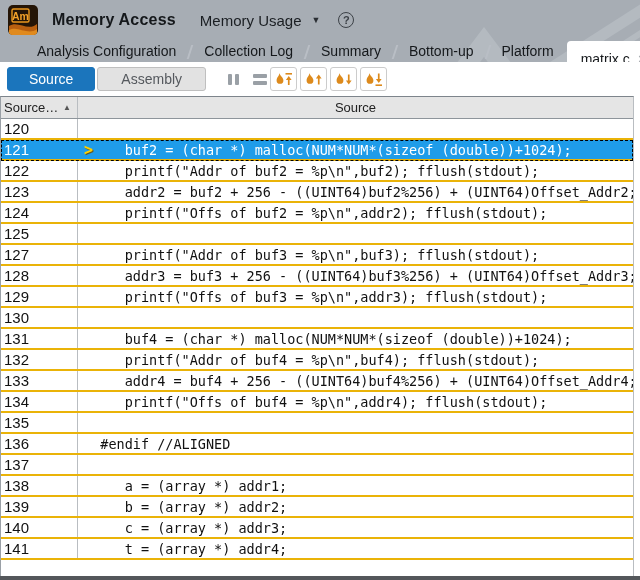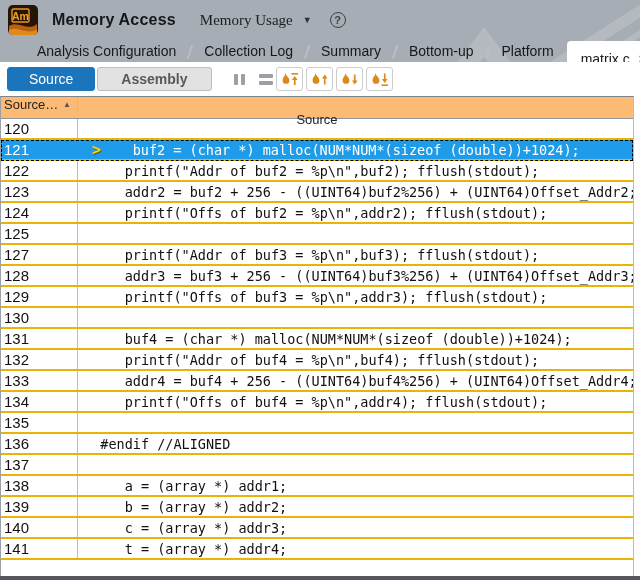--- a/index.html
+++ b/index.html
@@ -6,60 +6,60 @@
   html,body { width:640px; height:580px; overflow:hidden; }
   body { font-family:"Liberation Sans", sans-serif; background:#fff; }
   .app { position:relative; width:640px; height:580px; background:#fff; overflow:hidden; }
 
   
   .topband { position:relative; width:640px; height:62px; background:#a7adb4; overflow:hidden; }
   .watermark { position:absolute; top:0; left:0; pointer-events:none; }
   .hdr { position:relative; height:40px; display:flex; align-items:center; padding-left:8px; z-index:2; }
   .logo { width:30px; height:30px; flex:0 0 30px; }
   .app-title { font-size:16px; font-weight:bold; color:#15181b; margin-left:14px; letter-spacing:.2px; }
-  .viewpoint { display:flex; align-items:center; margin-left:24px; cursor:pointer;font-family:Liberation Serif, serif; }
+  .viewpoint { display:flex; align-items:center; margin-left:24px; cursor:pointer; }
   .viewpoint .vp-label { font-size:15px; color:#1a1e22; }
   .viewpoint .caret { font-size:9px; color:#2a2e33; margin-left:10px; }
   .help { width:16px; height:16px; margin-left:18px; border:1px solid #3c4147; border-radius:50%;
           color:#3c4147; font-size:11px; font-weight:bold; display:flex; align-items:center; justify-content:center; cursor:pointer; }
 
   .tabs { position:absolute; left:16px; bottom:0; height:22px; display:flex; align-items:flex-end; padding-left:8px; z-index:2; }
   .tab { height:22px; line-height:22px; padding:0 13px; font-size:14px; color:#15181b; cursor:pointer; white-space:nowrap; }
   .tab-sep { width:2px; height:14px; margin-bottom:3px; background:#b9bec5; transform:skewX(-18deg); }
   .tab.active { background:#fff; border-radius:4px 4px 0 0; height:21px; line-height:21px; display:flex; align-items:center; padding:15px 10px 0 14px; }
   .tab .close { color:#a2a6ab; font-weight:bold; font-size:11px; margin-left:8px; cursor:pointer; }
 
   
   .toolbar { height:34px; background:#fff; display:flex; align-items:center; padding-left:7px; }
   .btn { height:24px; border-radius:3px; font-size:14px; font-family:"Liberation Sans",sans-serif; cursor:pointer; }
   .btn.primary { background:#1b75bc; color:#fff; border:1px solid #1b75bc; padding:0 21px; }
-  .btn.plain { background:#e2e2e2; color:#55595e; border:1px solid #bfbfbf; padding:0 23px; margin-left:2px;font-weight:bold; }
+  .btn.plain { background:#e2e2e2; color:#55595e; border:1px solid #bfbfbf; padding:0 23px; margin-left:2px; }
   .ico { display:inline-flex; align-items:center; cursor:pointer; }
   .pause { margin-left:22px; gap:3px; }
   .pause i { display:block; width:4px; height:11px; background:#9aa0a6; border-radius:1px; }
   .hbars { margin-left:14px; flex-direction:column; display:inline-flex; gap:3px; }
   .hbars i { display:block; width:14px; height:4px; background:#9aa0a6; border-radius:1px; }
   .iconbtn { width:27px; height:24px; background:#fff; border:1px solid #ccc; border-radius:3px;
              display:flex; align-items:center; justify-content:center; cursor:pointer; margin-left:3px; }
   .iconbtn:first-of-type { margin-left:26px; }
 
   
   .grid { position:relative; width:634px; height:484px; border-top:1px solid #7d848b; border-left:1px solid #9aa0a6; border-right:1px solid #b9bdc1; background:#fff; }
-  .gridhead { display:flex; height:22px; border-bottom:1px solid #8e959b; background:#fdba74;flex-direction:column; }
+  .gridhead { display:flex; height:22px; border-bottom:1px solid #8e959b; background:#e5e5e5; }
   .hcell { font-size:13px; color:#222; display:flex; align-items:center; }
   .hnum { width:77px; border-right:1px solid #b9bdc1; padding:0 6px 0 3px; justify-content:space-between; }
   .hnum .sort { font-size:8px; color:#555; }
   .hsrc { flex:1; justify-content:center; }
   .rows { height:462px; overflow:hidden; }
   .row { display:flex; height:21px; border-bottom:2px solid #eab308; background:#fff; cursor:default; }
   .cell-num { width:77px; border-right:1px solid #b9bdc1; padding-left:3px; font-size:15px; color:#111;
               display:flex; align-items:center; overflow:hidden; }
   .cell-src { flex:1; position:relative; display:flex; align-items:center; overflow:hidden; }
   .code-text { white-space:pre; font-family:"DejaVu Sans Mono","Liberation Mono",monospace; font-size:13.5px; color:#111; padding-left:6px; }
-  .row.hl { background:#1f9ce9; outline:1px dashed #000; outline-offset:-1px; position:relative; z-index:2;gap:8px; }
+  .row.hl { background:#1f9ce9; outline:1px dashed #000; outline-offset:-1px; position:relative; z-index:2; }
   .row.hl .cell-num, .row.hl .code-text { color:#fff; }
   .row.hl .cell-num { border-right-color:transparent; }
   .marker { display:none; position:absolute; left:6px; top:50%; transform:translateY(-50%);
             font-family:"DejaVu Sans Mono",monospace; font-weight:bold; font-size:15px; color:#ffd200;
             text-shadow:1px 1px 0 rgba(110,75,0,.85); }
   .row.hl .marker { display:block; }
 
   .bottomedge { position:absolute; left:0; bottom:0; width:640px; height:4px; background:#54575b; z-index:5; }
 </style>
 </head>

